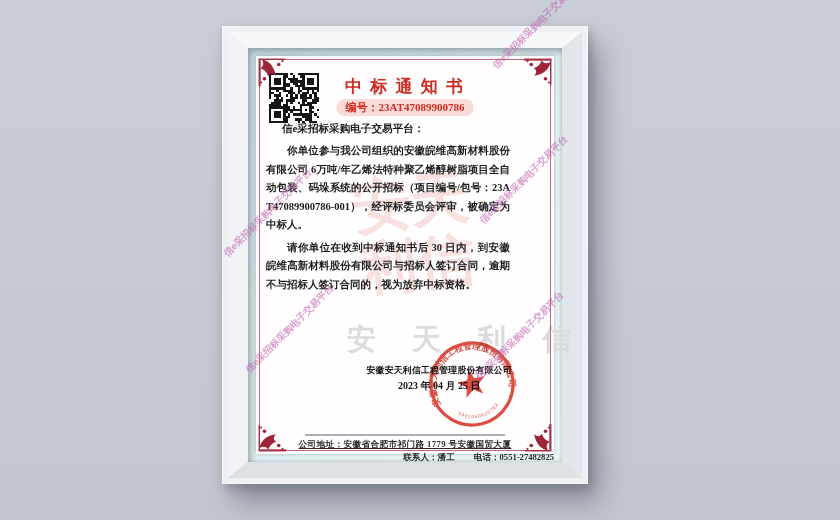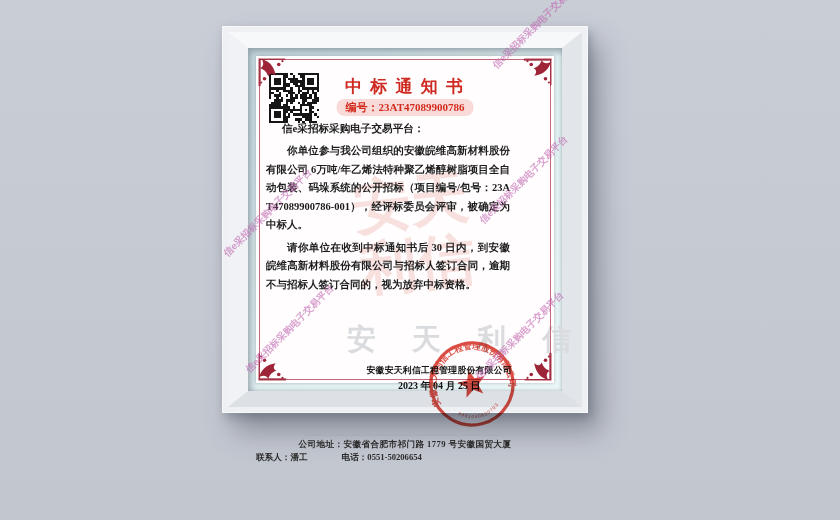--- a/index.html
+++ b/index.html
@@ -3,21 +3,21 @@
 <meta charset="utf-8">
 <style>
   html,body{margin:0;padding:0;}
   .scene{
     position:relative;width:840px;height:520px;overflow:hidden;
     background:linear-gradient(180deg,#c9cdd6 0%,#c5c9d2 55%,#c2c6cf 100%);
     font-family:"Liberation Serif","DejaVu Serif",serif;
   }
   
   .frame{
-    position:absolute;left:222px;top:26px;width:366px;height:387px;box-sizing:border-box;
+    position:absolute;left:222px;top:26px;width:366px;height:458px;box-sizing:border-box;
     background:#eef0f3;padding:6px;
     box-shadow:12px 18px 26px rgba(60,66,82,.42),3px 5px 9px rgba(60,66,82,.28),0 0 0 1px rgba(255,255,255,.55) inset;
   }
   .molding{
     width:100%;height:100%;box-sizing:border-box;
     border-style:solid;border-width:16px 20px;
     border-color:#f7f8fa #e2e5e9 #dde0e5 #f0f2f5;
   }
   .mat{
     width:100%;height:100%;box-sizing:border-box;padding:8px;
@@ -44,22 +44,22 @@
   .addressee{position:absolute;left:26px;top:66px;z-index:2;font-size:10.6px;font-weight:bold;color:#1d1d1d;}
   .bodytext{position:absolute;left:6px;right:40px;top:82px;z-index:2;
     font-size:10.5px;line-height:18.5px;color:#1c1c1c;font-weight:bold;
     text-align:justify;word-break:break-all;}
   .bodytext p{margin:4px;text-indent:2em;}
   .signature{position:absolute;right:42px;top:309px;z-index:2;text-align:center;color:#141414;font-weight:bold;}
   .signature .co{font-size:8.8px;letter-spacing:.3px;}
   .signature .dt{font-size:10px;margin-top:2px;}
   
   .divider{position:absolute;left:50%;transform:translateX(-50%);top:378px;width:200px;height:2px;background:#a9aeb6;z-index:2;}
-  .addr{position:absolute;left:0;right:0;top:383px;text-align:center;font-size:8.6px;font-weight:bold;color:#2b2b2b;letter-spacing:.4px;z-index:2;}
-  .contact{position:absolute;left:0;right:0;top:396px;display:flex;justify-content:flex-start;gap:34px;
+  .addr{position:absolute;left:0;right:0;top:383px;text-align:center;font-size:8.6px;font-weight:bold;color:#2b2b2b;letter-spacing:.4px;z-index:2;text-decoration:underline;}
+  .contact{position:absolute;left:0;right:0;top:396px;display:flex;justify-content:flex-end;gap:19px;
     font-size:8.6px;font-weight:bold;color:#2b2b2b;z-index:2;}
   
   .gray-wm{position:absolute;left:91px;width:186px;top:264px;text-align:center;z-index:0;pointer-events:none;}
   .gw-cjk{font-size:29px;font-weight:bold;letter-spacing:14px;color:#dadbde;white-space:nowrap;
     font-family:"Liberation Sans",sans-serif;}
   .gw-latin{font-size:8px;letter-spacing:1.5px;color:#d5d6d9;margin-top:8px;white-space:nowrap;
     font-family:"Liberation Sans",sans-serif;}
   .red-wm{position:absolute;left:94px;top:116px;width:128px;z-index:0;pointer-events:none;
     font-size:58px;line-height:62px;font-weight:bold;color:rgba(201,62,48,.15);
     text-align:center;transform:rotate(-6deg);}
@@ -423,21 +423,21 @@
 
           <div class="red-wm">
             <div>安天</div>
             <div>利信</div>
           </div>
 
           <div class="divider"></div>
           <div class="addr">公司地址：安徽省合肥市祁门路 1779 号安徽国贸大厦</div>
           <div class="contact">
             <span>联系人：潘工</span>
-            <span>电话：0551-50206654</span>
+            <span>电话：0551-27482825</span>
           </div>
 
         </div>
       </div>
     </div>
   </div>
 
   <div class="dwm" style="left:537px;top:25px">信e采招标采购电子交易平台</div>
   <div class="dwm" style="left:524px;top:180px">信e采招标采购电子交易平台</div>
   <div class="dwm" style="left:520px;top:336px">信e采招标采购电子交易平台</div>

